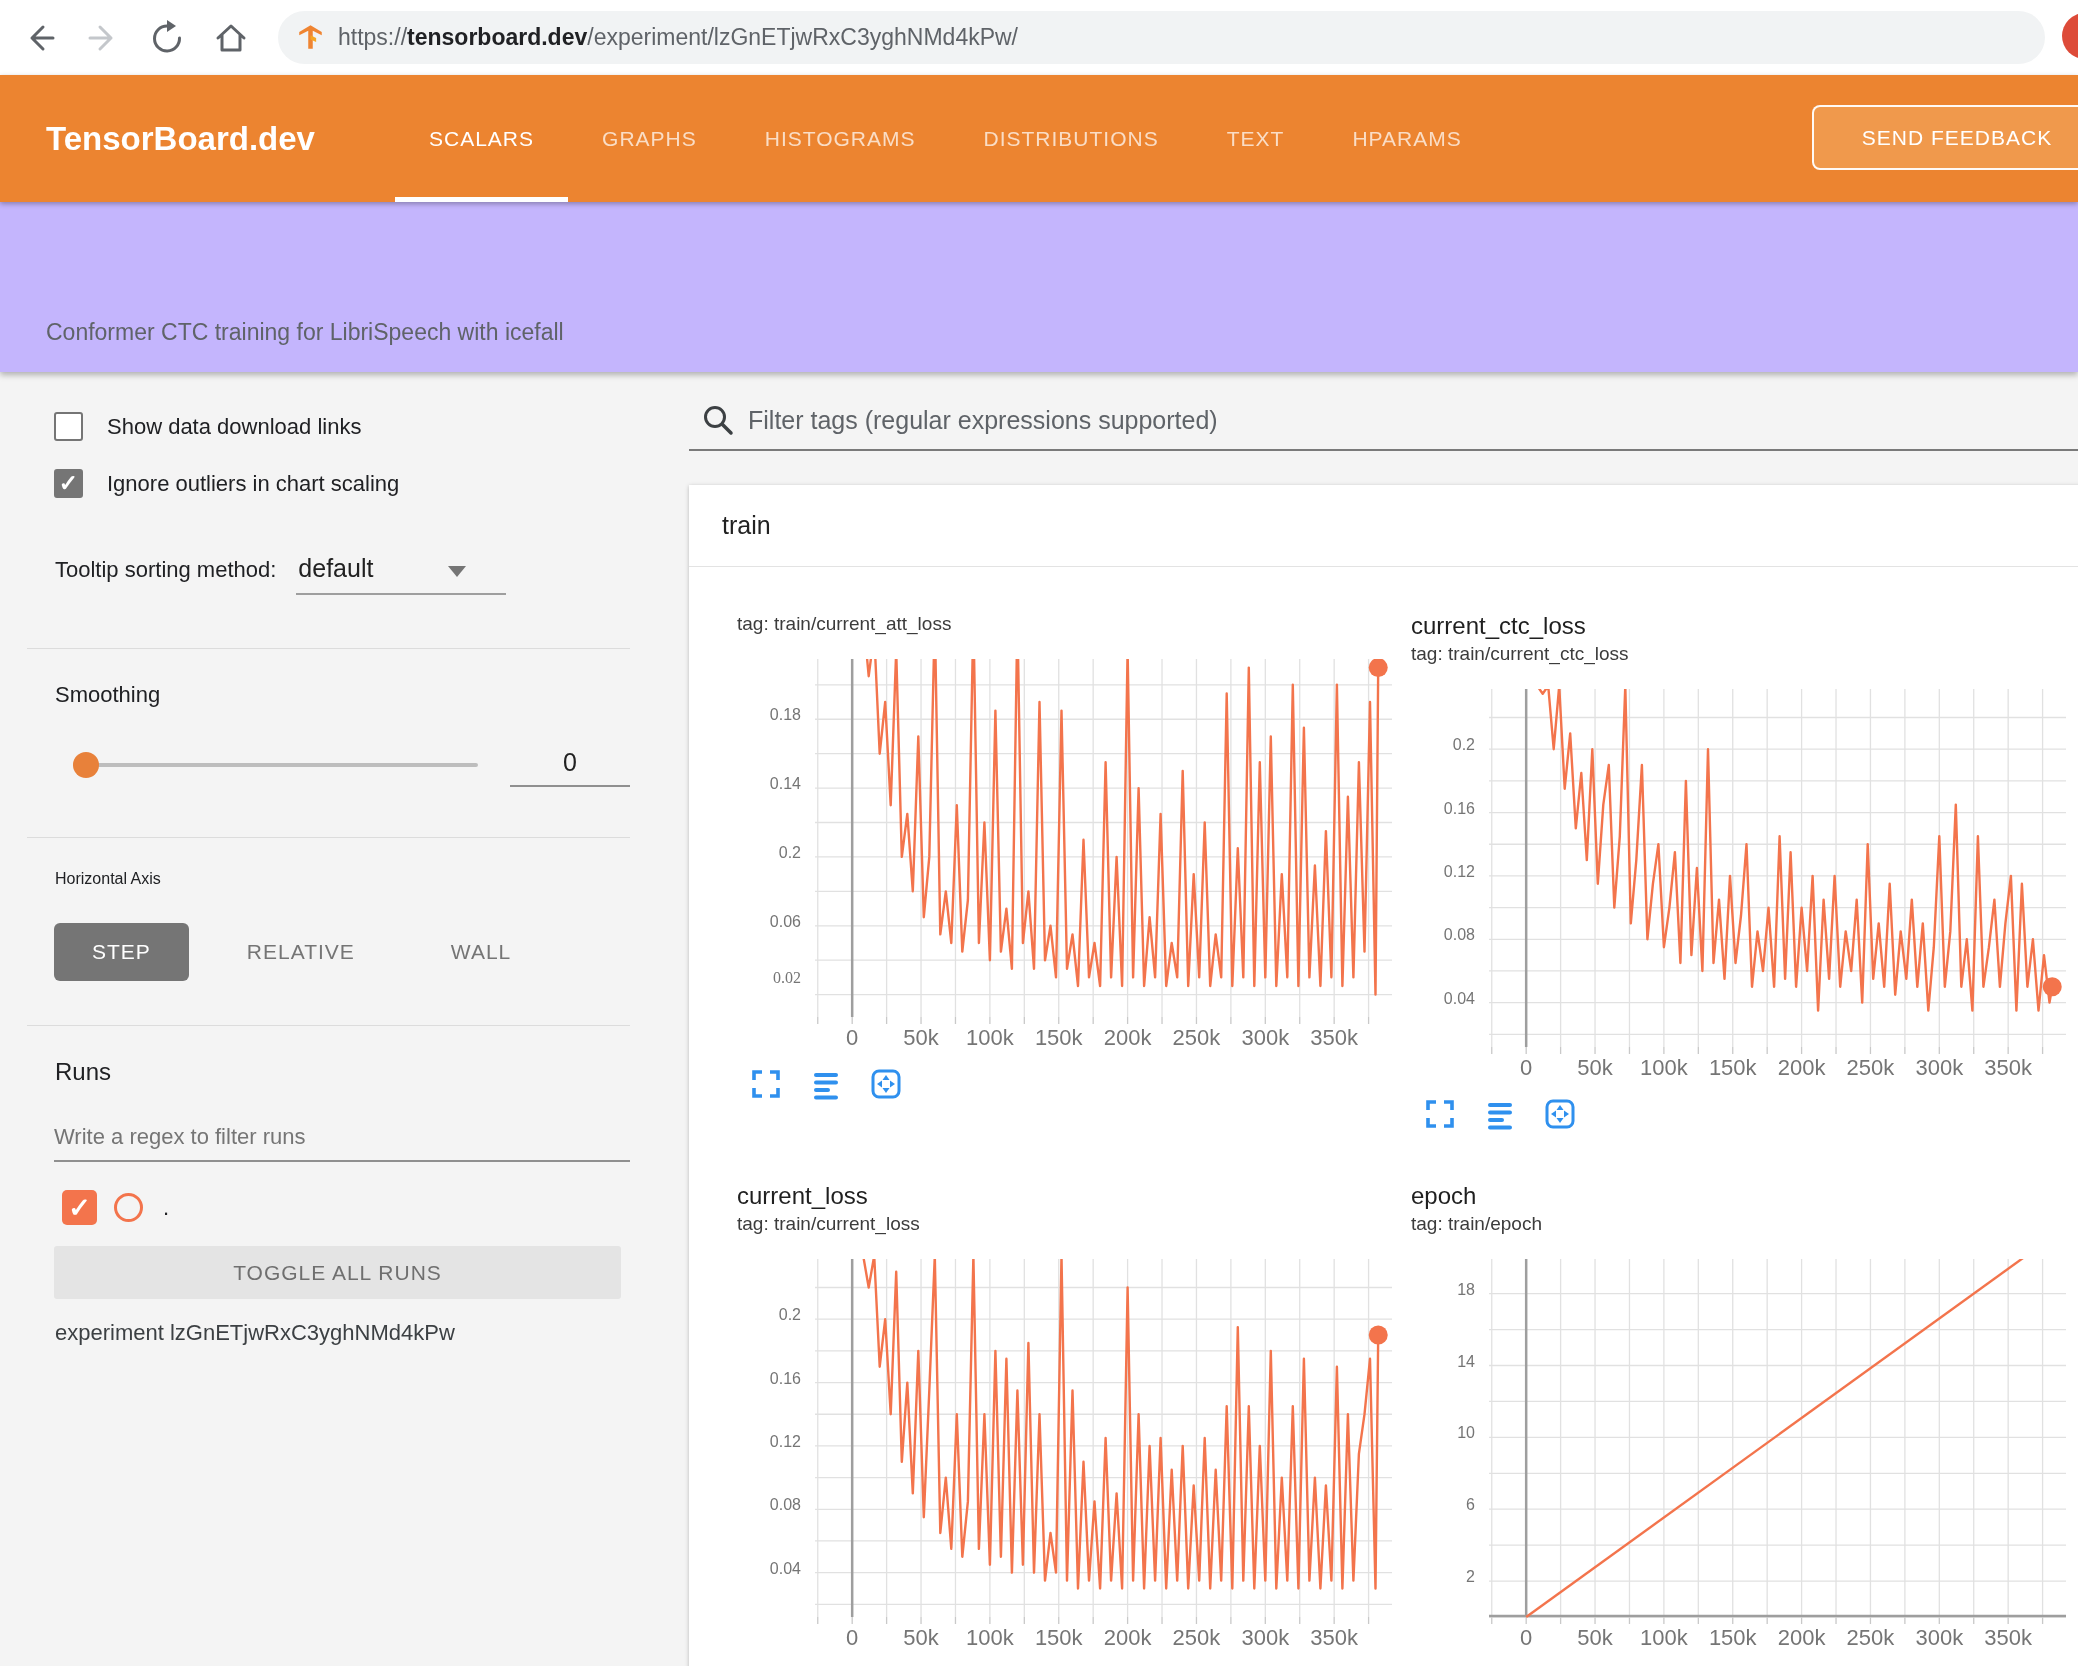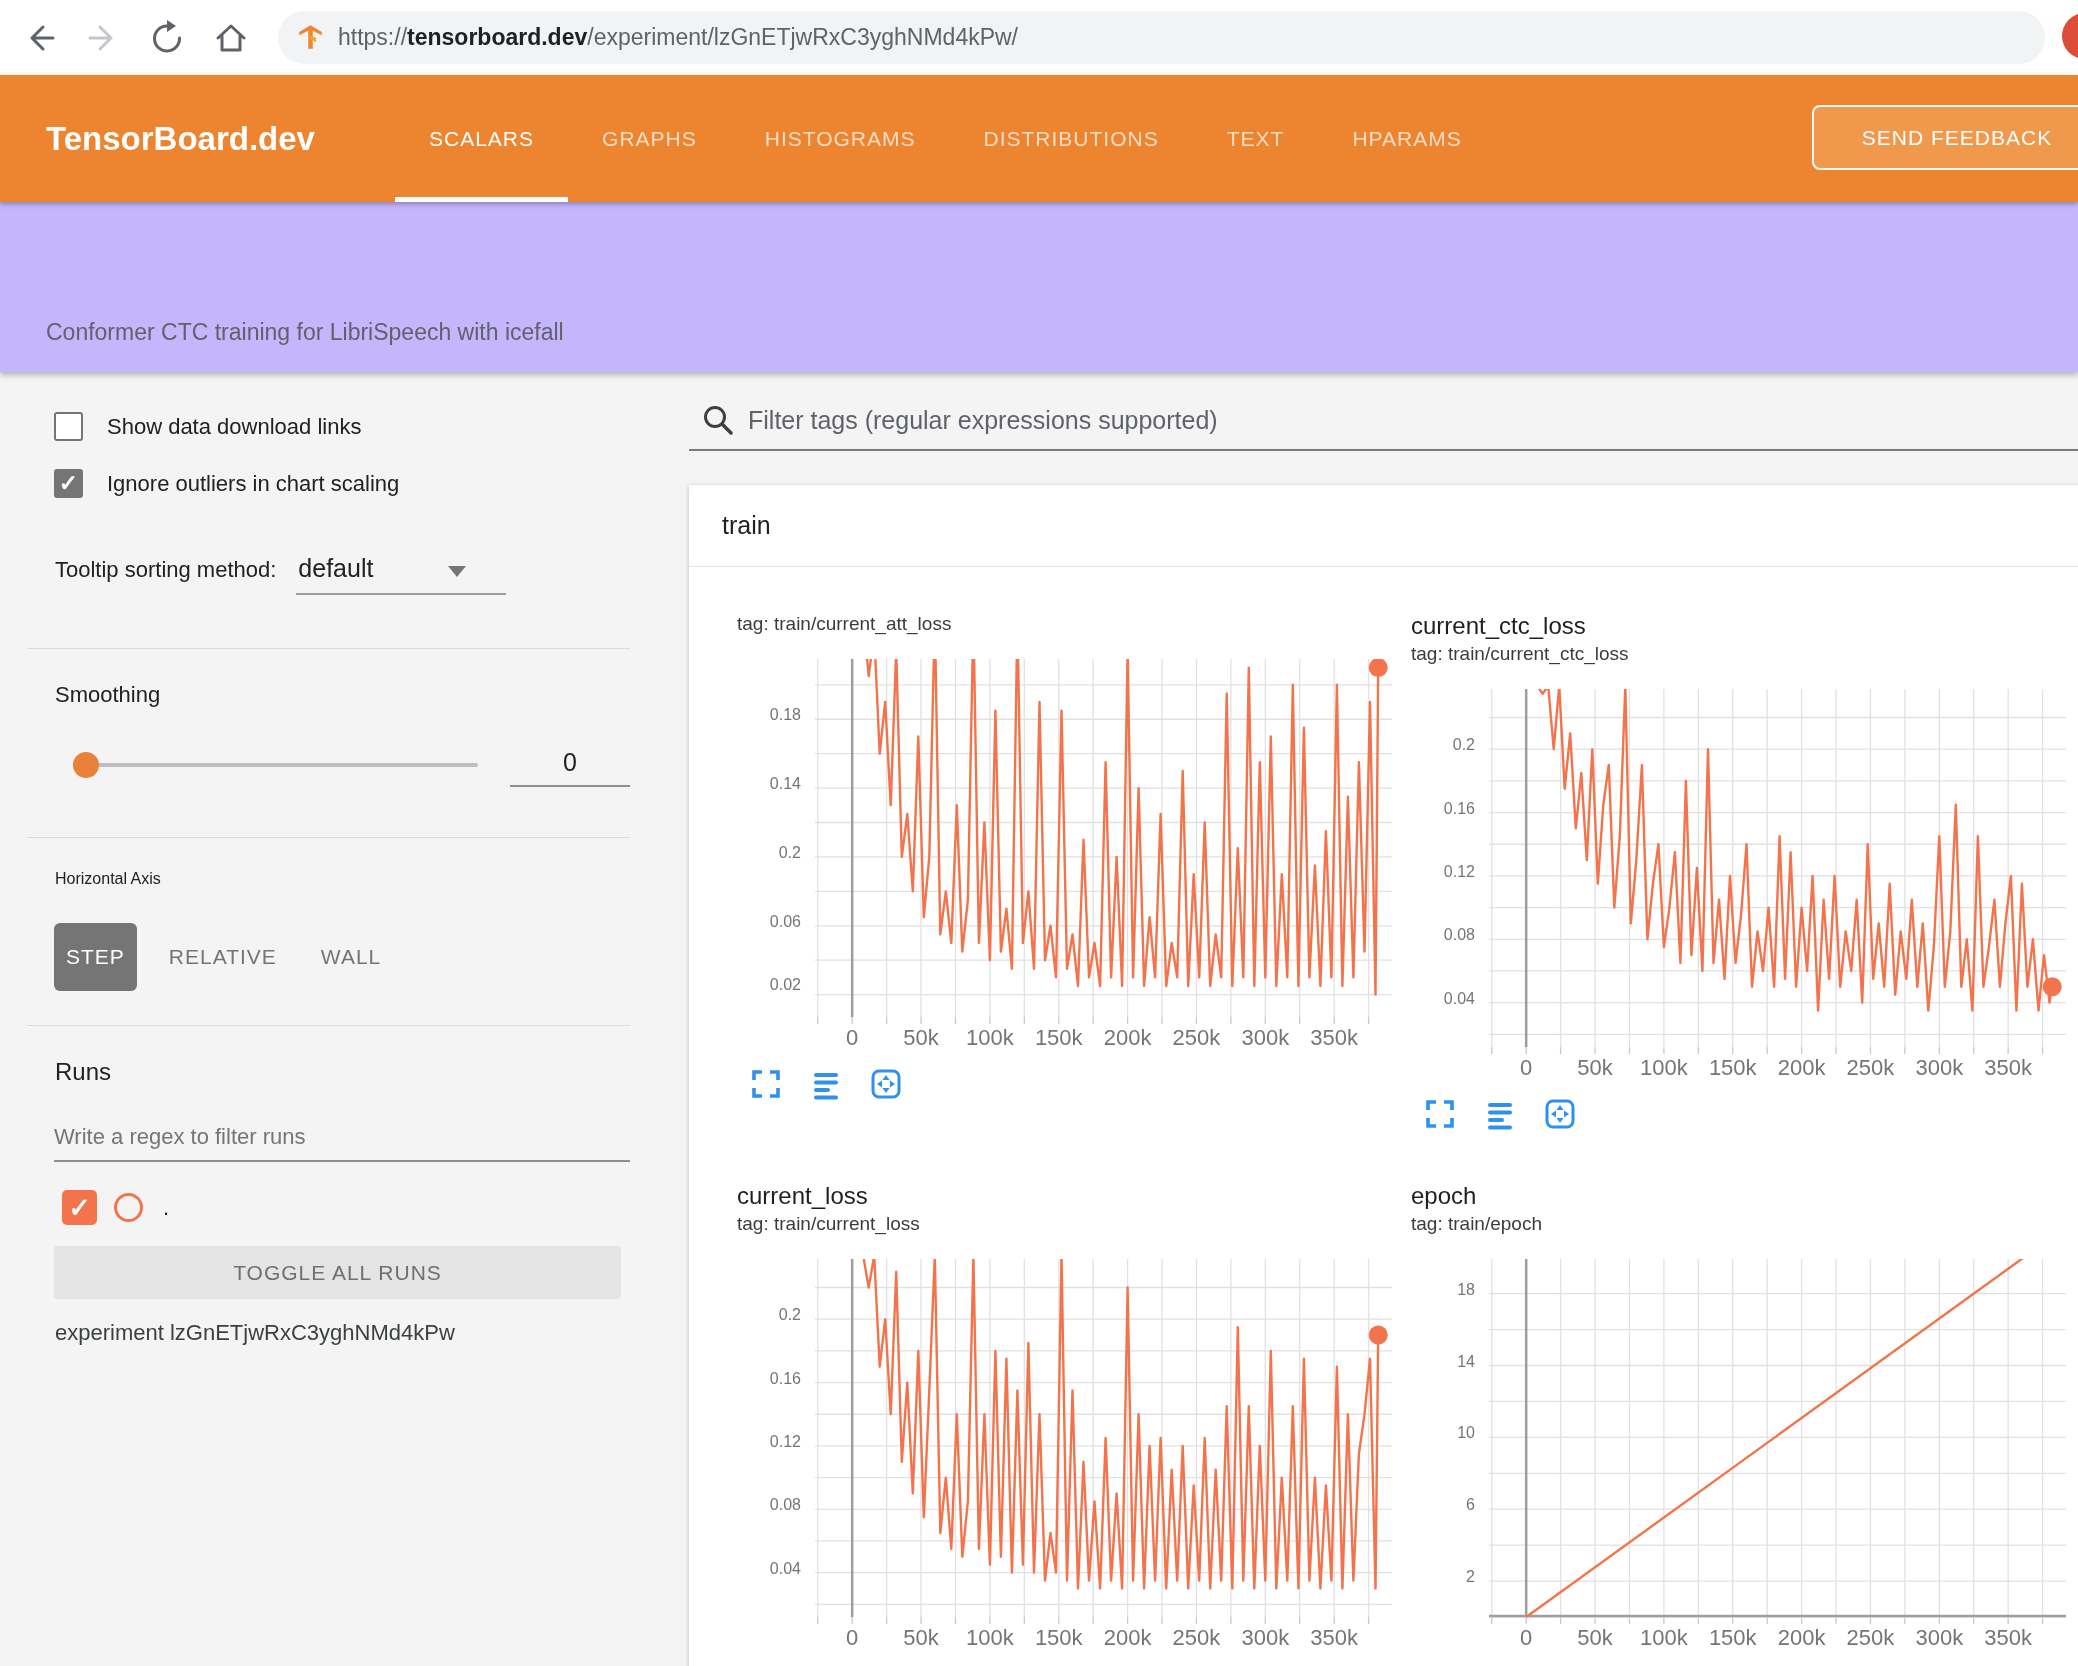--- a/index.html
+++ b/index.html
@@ -39,21 +39,21 @@
   .tooltip-label { font-size:22px; color:#202124; }
   .dropdown { position:relative; margin-left:20px; width:210px; border-bottom:2px solid #9e9e9e; padding:0 0 10px 2px; font-size:25px; color:#212121; cursor:pointer; }
   .dd-arrow { position:absolute; right:40px; top:12px; width:0; height:0; border-left:9px solid transparent; border-right:9px solid transparent; border-top:11px solid #757575; }
   .smoothing-label { position:absolute; left:55px; top:310px; font-size:22px; color:#202124; }
   .slider { position:absolute; left:73px; top:380px; width:405px; height:26px; cursor:pointer; }
   .slider .track { position:absolute; top:11px; left:0; right:0; height:4px; background:#bdbdbd; border-radius:2px; }
   .slider .thumb { position:absolute; top:0; left:0; width:26px; height:26px; border-radius:50%; background:#e8813a; }
   .smooth-val { position:absolute; left:510px; top:376px; width:120px; text-align:center; font-size:25px; color:#212121; border-bottom:2px solid #8f8f8f; padding-bottom:8px; }
   .axis-label { position:absolute; left:55px; top:498px; font-size:16px; color:#202124; }
   .axis-buttons { position:absolute; left:54px; top:551px; display:flex; gap:20px; }
-  .axis-btn { height:68px; padding:0 12px; border:none; background:transparent; color:#757575; font-size:21px; letter-spacing:1px; font-family:inherit; border-radius:6px; cursor:pointer; }
+  .axis-btn { height:58px; padding:0 38px; border:none; background:transparent; color:#757575; font-size:21px; letter-spacing:1px; font-family:inherit; border-radius:6px; cursor:pointer; }
   .axis-btn.active { background:#757575; color:#fff; }
   .runs-label { position:absolute; left:55px; top:686px; font-size:24px; color:#202124; }
   .regex-row { position:absolute; left:54px; top:752px; width:576px; border-bottom:2px solid #8f8f8f; padding-bottom:10px; }
   .regex-row input { width:100%; border:none; background:transparent; outline:none; font-size:22px; font-family:inherit; color:#424242; }
   .regex-row input::placeholder { color:#757575; opacity:1; }
   .run-row { position:absolute; left:62px; top:818px; display:flex; align-items:center; }
   .run-cb { width:35px; height:35px; background:#f3744c; border-radius:5px; display:flex; align-items:center; justify-content:center; color:#fff; font-size:27px; font-weight:bold; cursor:pointer; }
   .run-circle { margin-left:17px; width:29px; height:29px; border:3px solid #f3744c; border-radius:50%; cursor:pointer; }
   .run-name { margin-left:20px; font-size:22px; color:#202124; }
   .toggle-btn { position:absolute; left:54px; top:874px; width:567px; height:53px; background:#e4e4e4; border:none; border-radius:3px; color:#6f6f6f; font-size:21px; letter-spacing:1px; font-family:inherit; cursor:pointer; }
@@ -171,21 +171,21 @@
         </svg>
       <input placeholder="Filter tags (regular expressions supported)" style="">
     </div>
     <section class="card">
       <div class="card-header">train</div>
       <div class="charts-grid">
           <div>
             <div class="chart-tag">tag: train/current_att_loss</div>
             <div class="plot-row">
               <div class="y-gutter">
-                <span style="top: 317px;">0.02</span>
+                <span style="top: 310px; font-family: Liberation Serif, serif;">0.02</span>
                 <span style="top: 253.779px;">0.06</span>
                 <span style="top: 184.933px;">0.2</span>
                 <span style="top: 116.087px;">0.14</span>
                 <span style="top: 47.2404px;">0.18</span>
               </div>
               <svg width="577" height="392" viewBox="0 0 577 392" style="display: block;">
                 <line x1="2.7541766109785204" y1="0" x2="2.7541766109785204" y2="358" stroke="#e1e1e1" stroke-width="1.3"></line>
                 <line x1="2.7541766109785204" y1="358" x2="2.7541766109785204" y2="365" stroke="#c9c9c9" stroke-width="1.3"></line>
                 <line x1="37.18138424821003" y1="0" x2="37.18138424821003" y2="358" stroke="#e1e1e1" stroke-width="1.3"></line>
                 <line x1="37.18138424821003" y1="358" x2="37.18138424821003" y2="365" stroke="#c9c9c9" stroke-width="1.3"></line>

